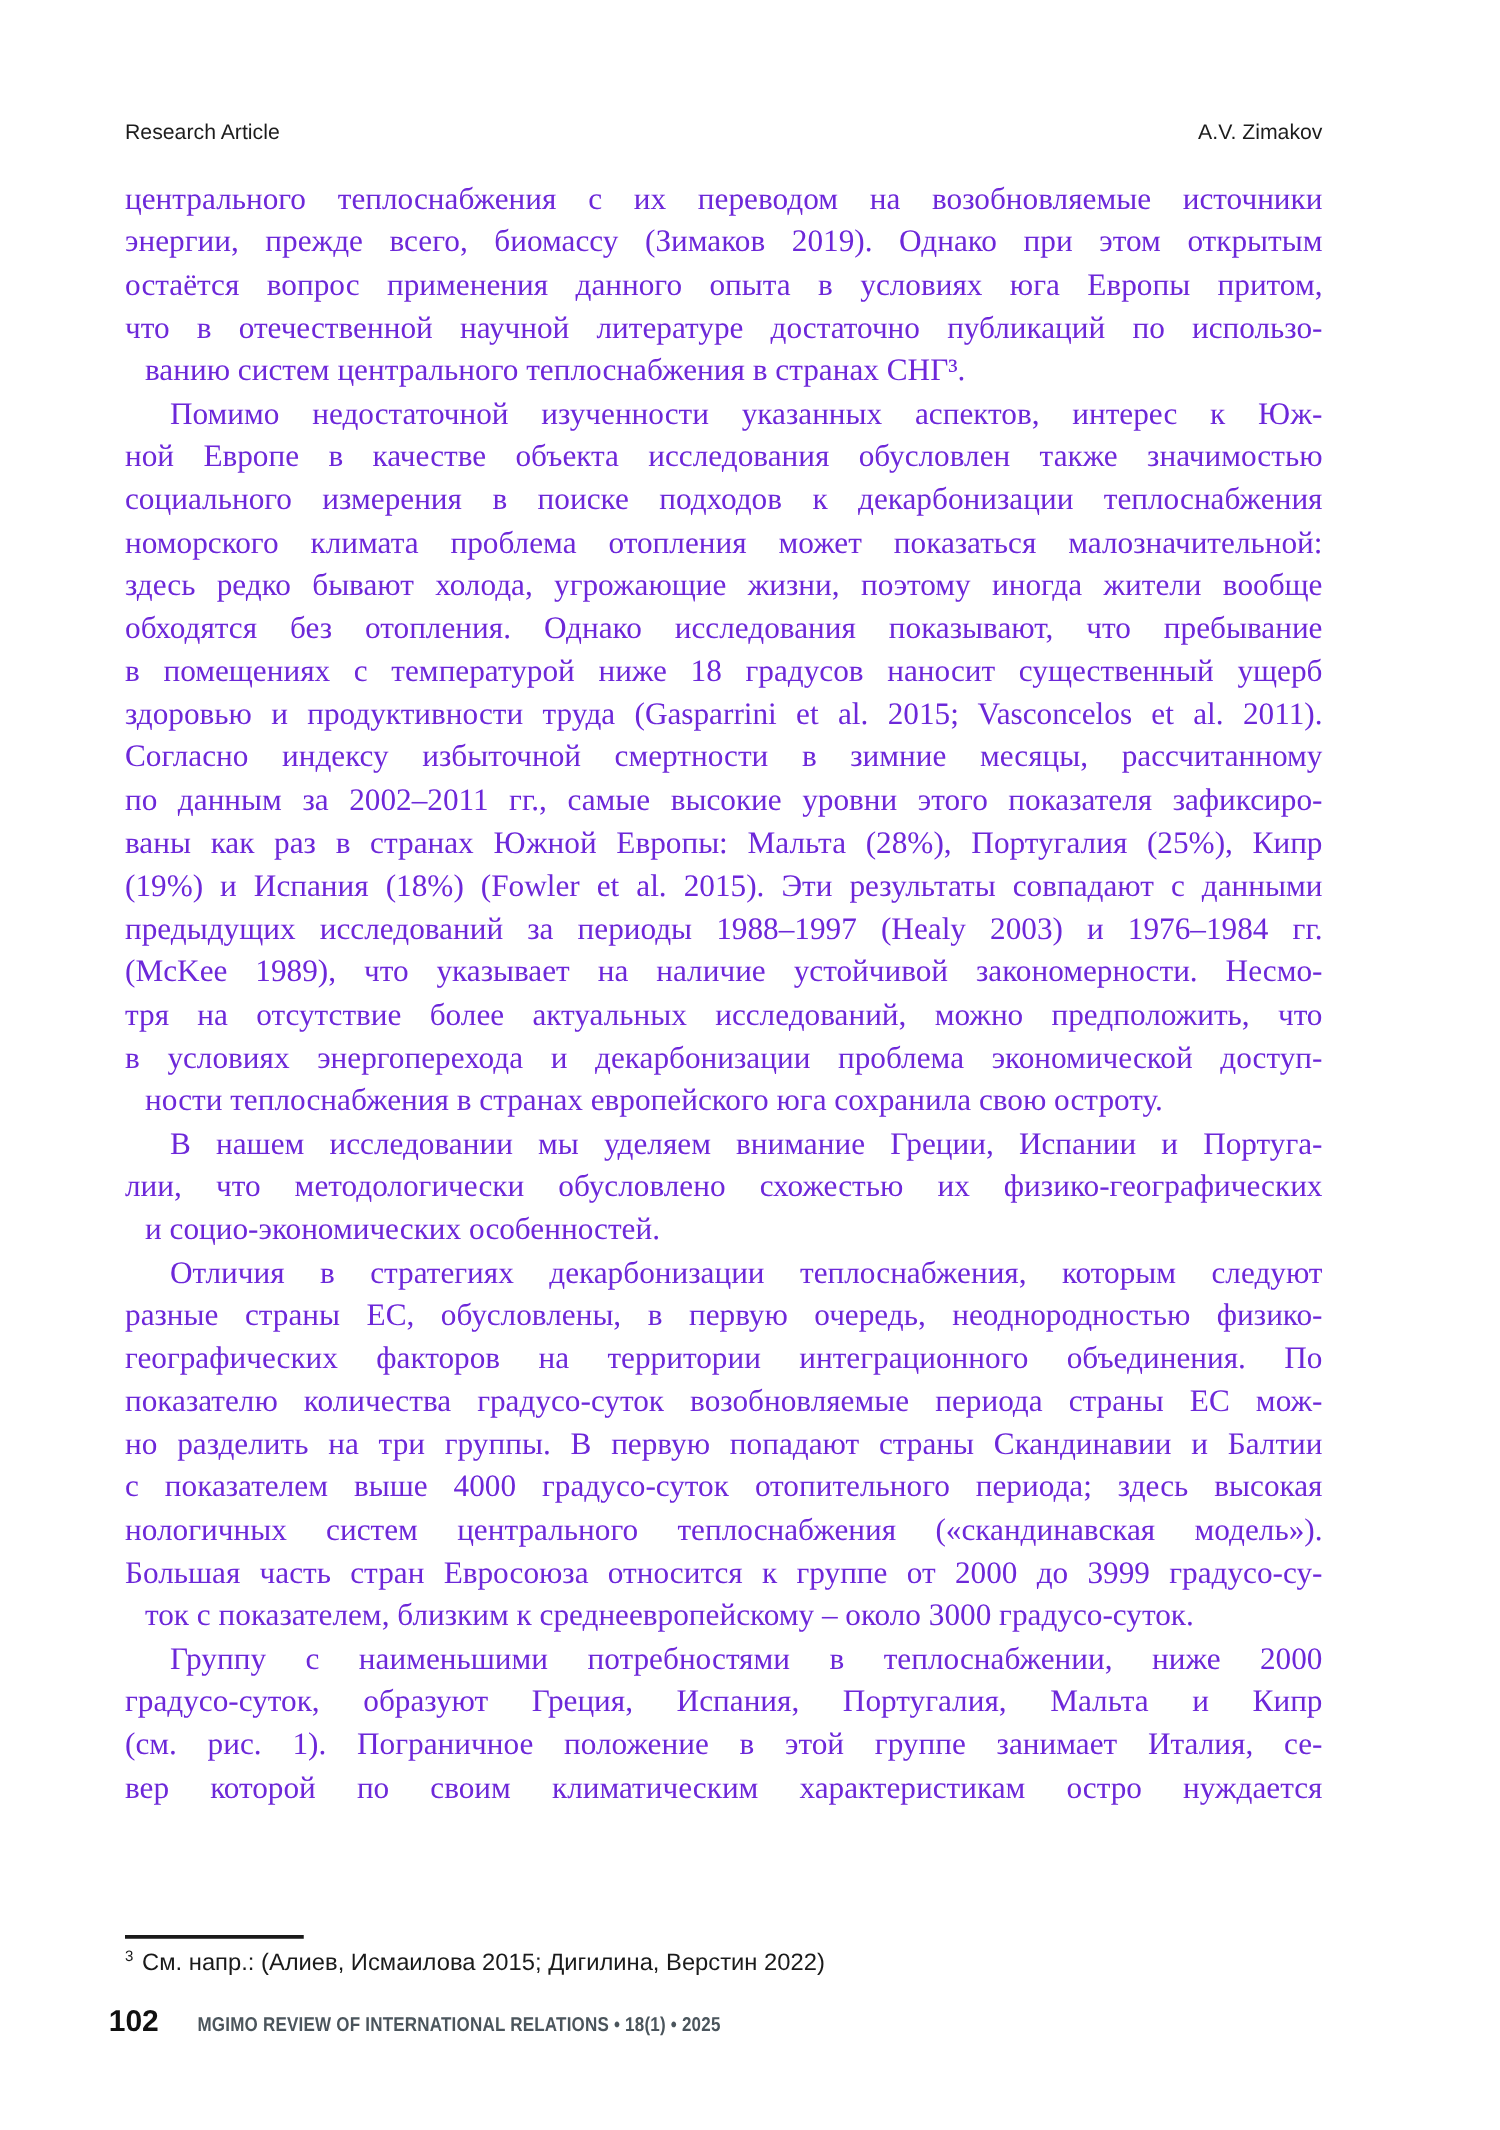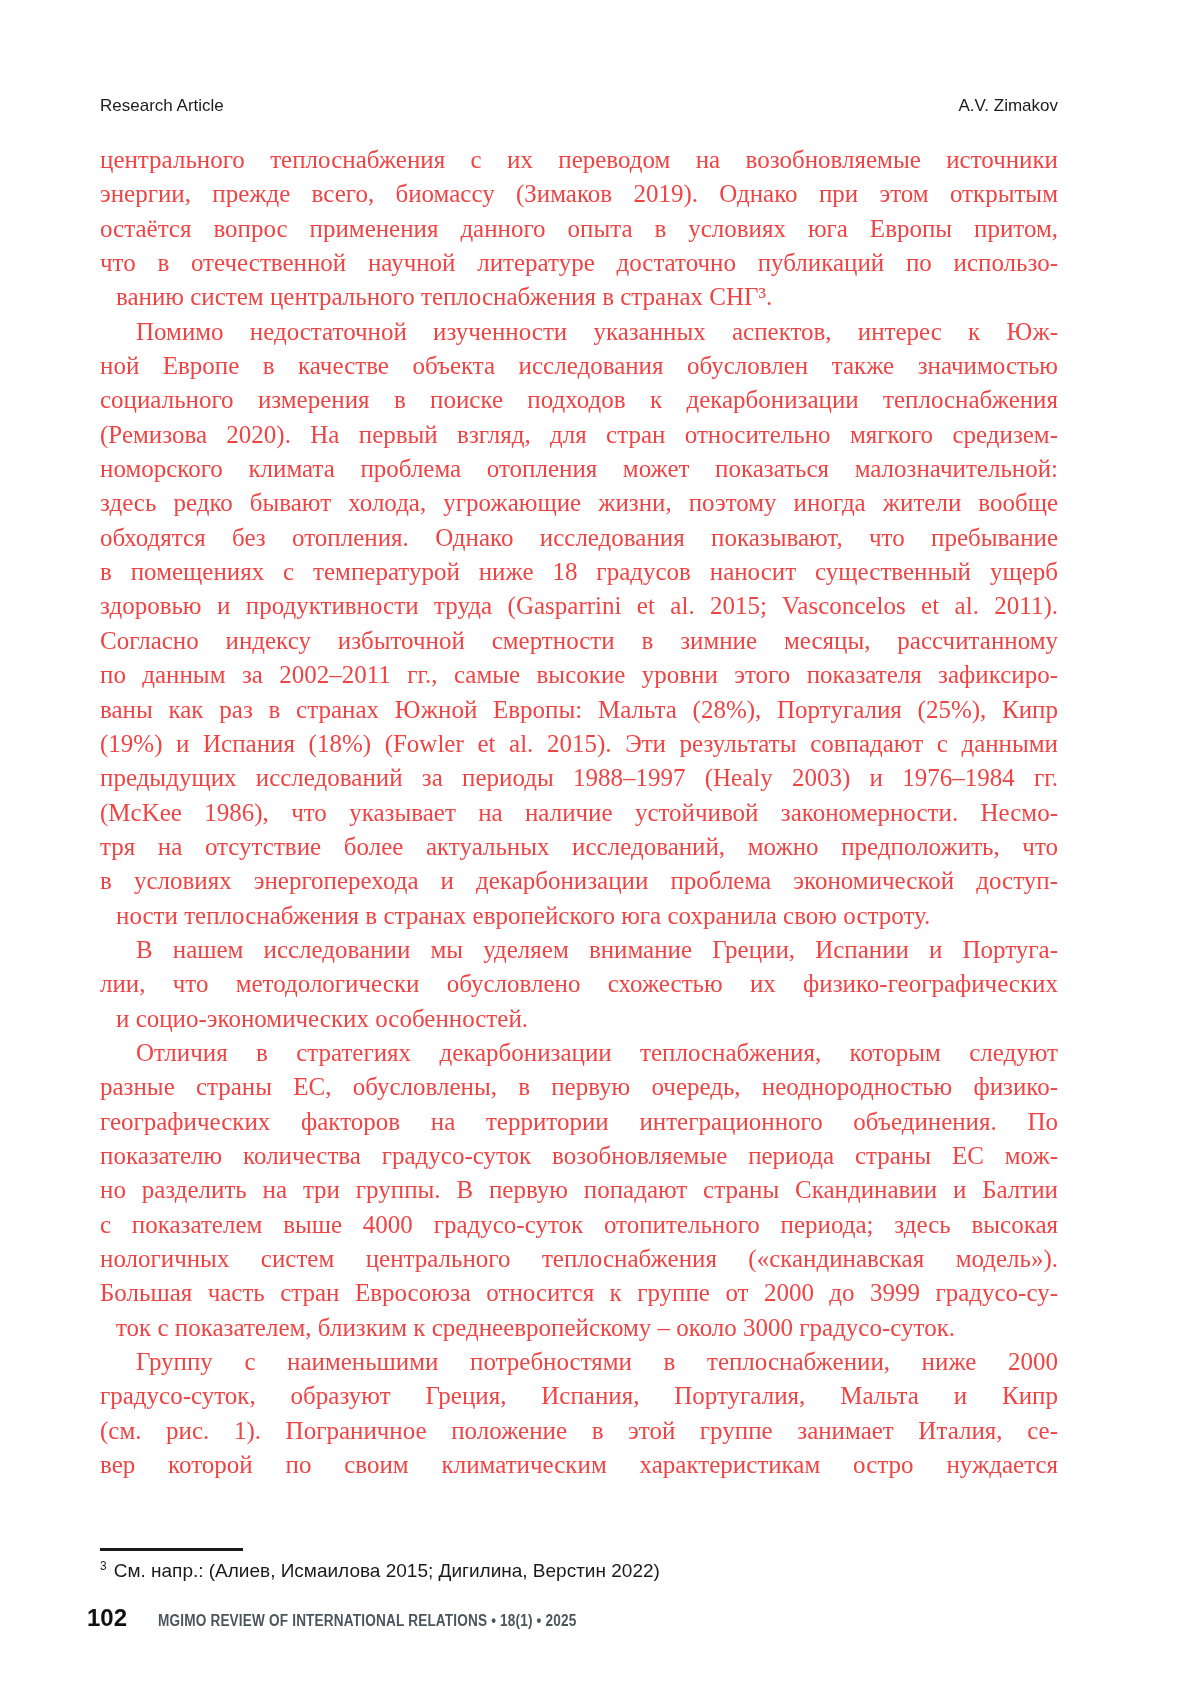--- a/index.html
+++ b/index.html
@@ -21,21 +21,21 @@
     font-size: 17px;
     color: #1c1c1c;
     text-align: right;
   }
   .article-body {
     position: absolute;
     left: 100px; top: 143px;
     width: 958px;
     font-size: 25px;
     line-height: 34.35px;
-    color: #ef4444;
+    color: #6d28d9;
   }
   .line {
     text-align: justify;
     text-align-last: justify;
   }
   .line.indent { text-indent: 36px; }
   .line.last { text-align-last: left; margin-left: 16px; }
   .footnote-rule {
     position: absolute;
     left: 100px; top: 1548px;
@@ -92,32 +92,31 @@
 
 <main class="article-body" id="article-body">
     <div class="line">центрального теплоснабжения с их переводом на возобновляемые источники</div>
     <div class="line">энергии, прежде всего, биомассу (Зимаков 2019). Однако при этом открытым</div>
     <div class="line">остаётся вопрос применения данного опыта в условиях юга Европы притом,</div>
     <div class="line">что в отечественной научной литературе достаточно публикаций по использо-</div>
     <div class="line last">ванию систем центрального теплоснабжения в странах СНГ³.</div>
     <div class="line indent">Помимо недостаточной изученности указанных аспектов, интерес к Юж-</div>
     <div class="line">ной Европе в качестве объекта исследования обусловлен также значимостью</div>
     <div class="line">социального измерения в поиске подходов к декарбонизации теплоснабжения</div>
-    <div class="line">(Ремизова 2020). На первый взгляд, для стран относительно мягкого средизем-</div>
     <div class="line">номорского климата проблема отопления может показаться малозначительной:</div>
     <div class="line">здесь редко бывают холода, угрожающие жизни, поэтому иногда жители вообще</div>
     <div class="line">обходятся без отопления. Однако исследования показывают, что пребывание</div>
     <div class="line">в помещениях с температурой ниже 18 градусов наносит существенный ущерб</div>
     <div class="line">здоровью и продуктивности труда (Gasparrini et al. 2015; Vasconcelos et al. 2011).</div>
     <div class="line">Согласно индексу избыточной смертности в зимние месяцы, рассчитанному</div>
     <div class="line">по данным за 2002–2011 гг., самые высокие уровни этого показателя зафиксиро-</div>
     <div class="line">ваны как раз в странах Южной Европы: Мальта (28%), Португалия (25%), Кипр</div>
     <div class="line">(19%) и Испания (18%) (Fowler et al. 2015). Эти результаты совпадают с данными</div>
     <div class="line">предыдущих исследований за периоды 1988–1997 (Healy 2003) и 1976–1984 гг.</div>
-    <div class="line">(McKee 1986), что указывает на наличие устойчивой закономерности. Несмо-</div>
+    <div class="line">(McKee 1989), что указывает на наличие устойчивой закономерности. Несмо-</div>
     <div class="line">тря на отсутствие более актуальных исследований, можно предположить, что</div>
     <div class="line">в условиях энергоперехода и декарбонизации проблема экономической доступ-</div>
     <div class="line last">ности теплоснабжения в странах европейского юга сохранила свою остроту.</div>
     <div class="line indent">В нашем исследовании мы уделяем внимание Греции, Испании и Португа-</div>
     <div class="line">лии, что методологически обусловлено схожестью их физико-географических</div>
     <div class="line last">и социо-экономических особенностей.</div>
     <div class="line indent">Отличия в стратегиях декарбонизации теплоснабжения, которым следуют</div>
     <div class="line">разные страны ЕС, обусловлены, в первую очередь, неоднородностью физико-</div>
     <div class="line">географических факторов на территории интеграционного объединения. По</div>
     <div class="line">показателю количества градусо-суток возобновляемые периода страны ЕС мож-</div>

